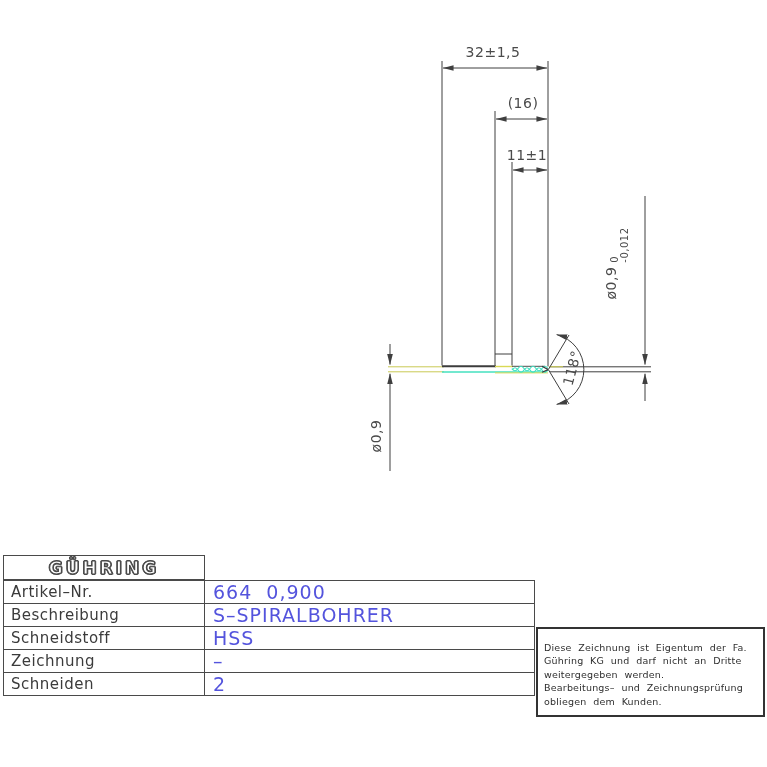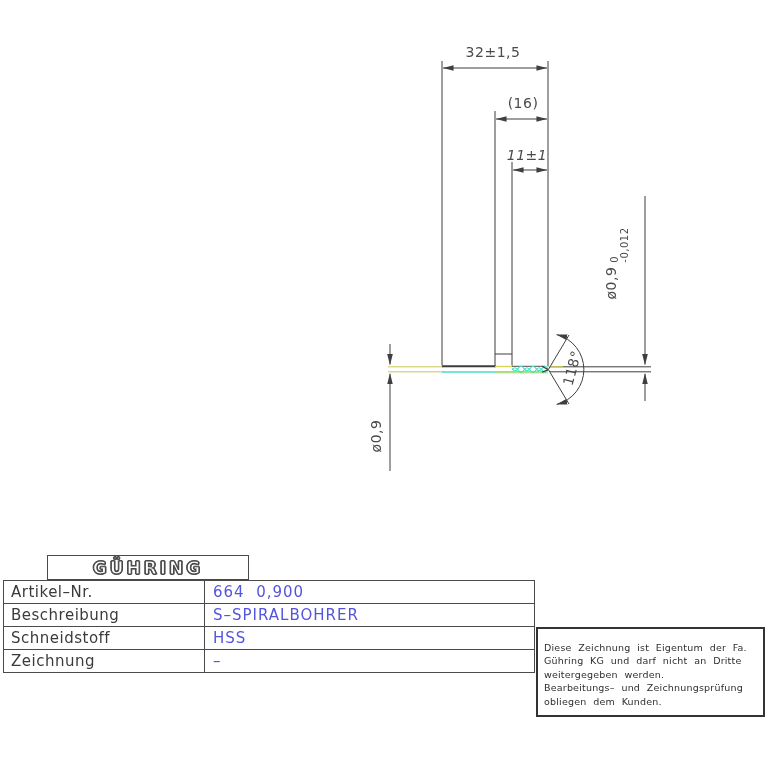--- a/index.html
+++ b/index.html
@@ -16,21 +16,21 @@
   .rot90{transform:rotate(-90deg);transform-origin:center center;}
   .rot75{transform:rotate(-75deg);transform-origin:center center;}
   .tol-stack{
     display:inline-flex;flex-direction:column;vertical-align:-2px;
     font-size:10px;line-height:10px;margin-left:4px;text-align:left;
   }
   
   .tbl{position:absolute;left:3px;top:555px;width:532px;}
   .logo-cell{
     box-sizing:border-box;width:202px;height:25px;
-    border:1px solid #4a4a4a;display:flex;align-items:center;justify-content:center;margin-left:44px;
+    border:1px solid #4a4a4a;display:flex;align-items:center;justify-content:center;
   }
   .logo-text{
     font-weight:700;font-size:17px;letter-spacing:3px;color:#ffffff;
     -webkit-text-stroke:1.2px #4a4a4a;
     text-shadow:1px 0 0 #4a4a4a,-1px 0 0 #4a4a4a,0 1px 0 #4a4a4a,0 -1px 0 #4a4a4a;
   }
   .tbl-rows{
     box-sizing:border-box;width:532px;
     border-left:1px solid #4a4a4a;border-right:1px solid #4a4a4a;
     border-top:1px solid #4a4a4a;
@@ -39,21 +39,21 @@
     box-sizing:border-box;display:flex;height:23px;
     border-bottom:1px solid #4a4a4a;align-items:center;
   }
   .tbl-label{
     box-sizing:border-box;width:201px;height:100%;
     border-right:1px solid #4a4a4a;display:flex;align-items:center;
     padding-left:7px;font-size:15px;color:#3b3b3b;letter-spacing:.5px;
   }
   .tbl-value{
     flex:1;display:flex;align-items:center;padding-left:8px;
-    font-size:15px;color:#5454dd;letter-spacing:1px;white-space:pre;
+    font-size:19px;color:#5454dd;letter-spacing:1px;white-space:pre;
   }
   
   .note-box{
     position:absolute;left:536px;top:627px;width:229px;height:90px;
     box-sizing:border-box;border:2px solid #333333;background:#ffffff;
     padding:12px 6px;font-size:9.5px;line-height:13.4px;color:#2f2f2f;
     word-spacing:3.5px;letter-spacing:.2px;white-space:nowrap;overflow:hidden;
   }
 </style>
 </head>
@@ -111,21 +111,21 @@
     <path d="M512,368.5 q3,4.5 6,0 t6,0 t6,0 t6,0 t6,0 t6,0" stroke="#3fe2c2" stroke-width="1.2"></path>
     <line x1="542" y1="366.3" x2="548.3" y2="369.6" stroke="#3c3c3c" stroke-width="1.2"></line>
     <line x1="542" y1="372.3" x2="548.3" y2="369.6" stroke="#3c3c3c" stroke-width="1.2"></line>
   </g>
 </svg>
 
 <div class="dim-text" style="left:443px;top:44px;width:100px;">32±1,5</div>
 
 <div class="dim-text" style="left:473px;top:95px;width:100px;text-align:center;">(16)</div>
 
-<div class="dim-text" style="left:477px;top:147px;width:100px;font-style:italic;">11±1</div>
+<div class="dim-text" style="left:477px;top:147px;width:100px;">11±1</div>
 
 <div class="dim-text rot75" style="left:550px;top:360px;width:44px;">118°</div>
 
 <div class="dim-text rot90" style="left:351px;top:428px;width:50px;">ø0,9</div>
 
 <div class="dim-text rot90" style="left:551px;top:250px;width:130px;">
   <span>ø0,9</span><span class="tol-stack">
       <span>0</span>
       <span>-0,012</span>
     </span>
@@ -145,20 +145,24 @@
       <div class="tbl-value">S–SPIRALBOHRER</div>
     </div>
     <div class="tbl-row">
       <div class="tbl-label">Schneidstoff</div>
       <div class="tbl-value">HSS</div>
     </div>
     <div class="tbl-row">
       <div class="tbl-label">Zeichnung</div>
       <div class="tbl-value">–</div>
     </div>
+    <div class="tbl-row">
+      <div class="tbl-label">Schneiden</div>
+      <div class="tbl-value">2</div>
+    </div>
   </div>
 </div>
 
 <div class="note-box">
   <div>Diese Zeichnung ist Eigentum der Fa.</div>
   <div>Gühring KG und darf nicht an Dritte</div>
   <div>weitergegeben werden.</div>
   <div>Bearbeitungs– und Zeichnungsprüfung</div>
   <div>obliegen dem Kunden.</div>
 </div>

